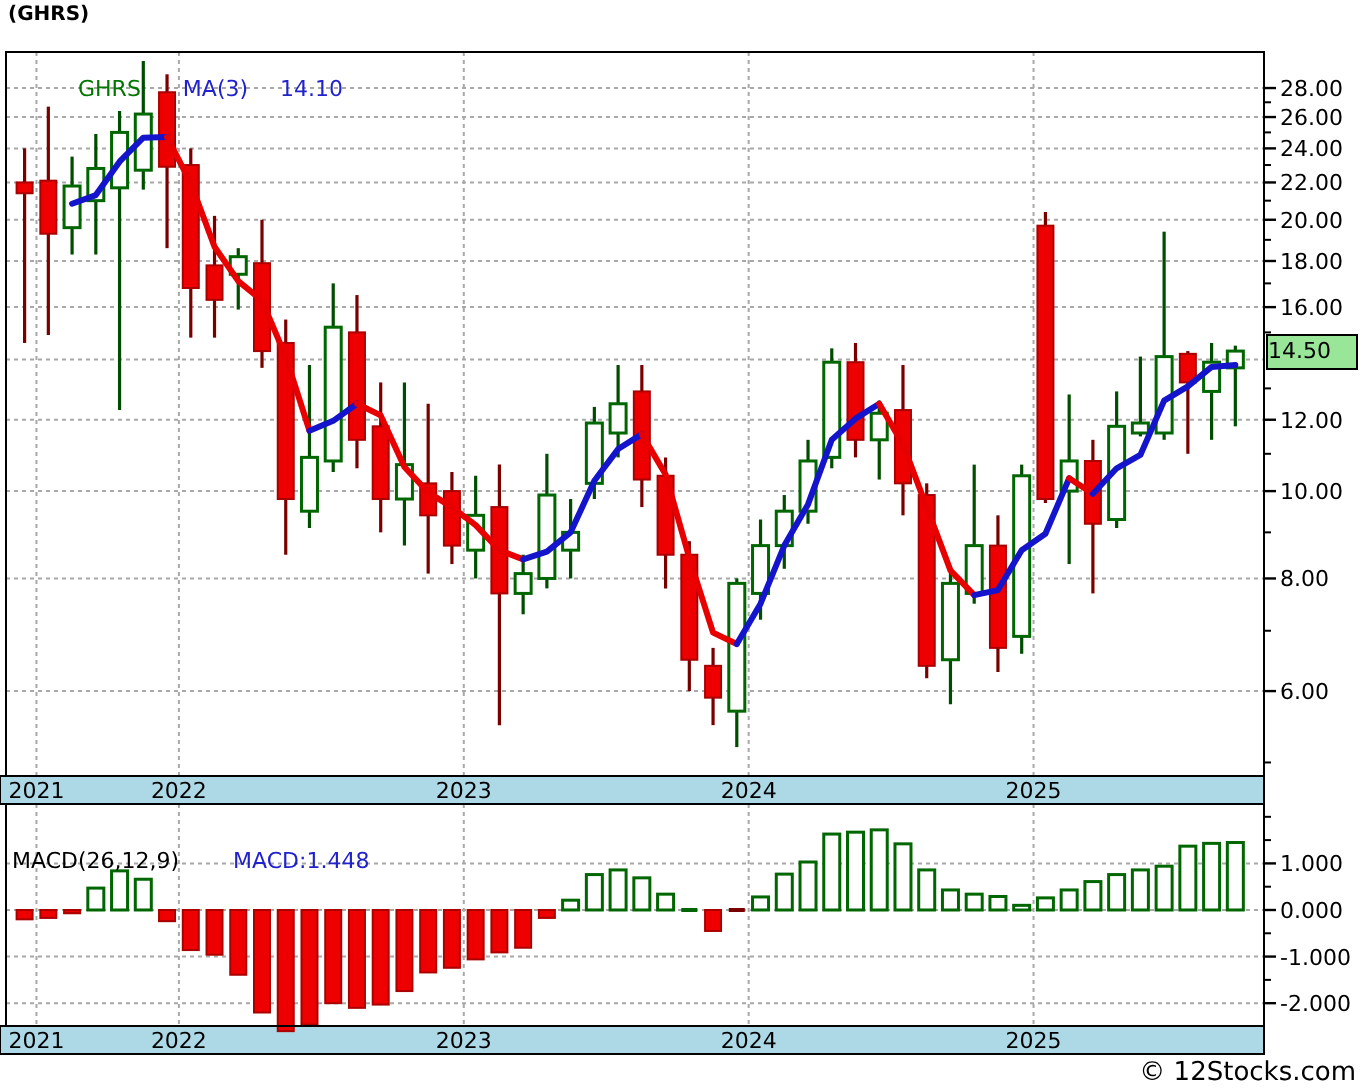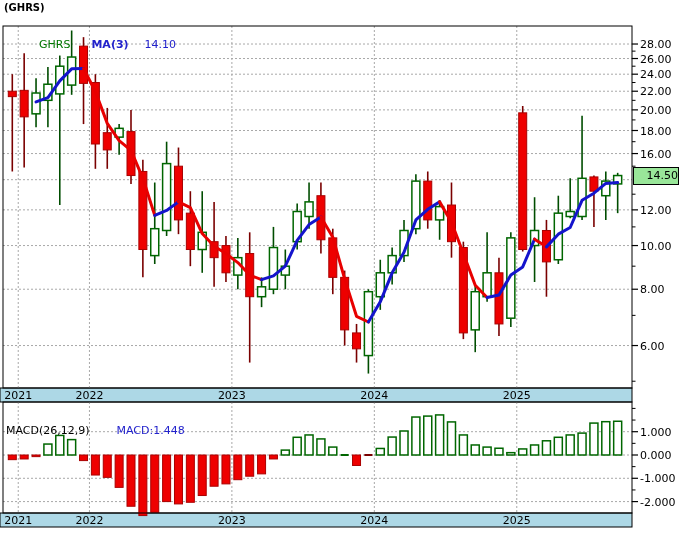--- a/index.html
+++ b/index.html
@@ -6,21 +6,21 @@
   body { font-family:"DejaVu Sans","Liberation Sans",sans-serif; }
   .stage { position:relative; width:680px; height:546px; background:#ffffff; overflow:hidden; }
   #svg-host { position:absolute; left:0; top:0; width:680px; height:546px; }
   .title { position:absolute; left:4px; top:2px; font-size:10px; font-weight:bold; color:#000; }
   .legend { position:absolute; left:17px; top:38px; font-size:11px; white-space:nowrap; }
   .legend .ma { margin-left:21px; }
   .legend .maval { margin-left:16px; }
   .macd-legend { position:absolute; left:6px; top:424px; font-size:11px; white-space:nowrap; }
   .macd-legend .val { margin-left:27px; }
   .price-tag { position:absolute; left:633px; top:166px; width:46px; height:18px; line-height:16px;
-               text-align:right; border:1px solid #000; font-size:11px; color:#000; box-sizing:border-box; }
+               text-align:left; border:1px solid #000; font-size:11px; color:#000; box-sizing:border-box; }
   .watermark { position:absolute; right:2px; top:529px; font-size:13px; color:#000; text-decoration:none; }
 </style>
 <title>(GHRS)</title></head>
 <body>
 
 <div class="stage">
   <div id="svg-host"><svg width="680" height="546" viewBox="0 0 680 546" xmlns="http://www.w3.org/2000/svg" font-family="DejaVu Sans, Liberation Sans, sans-serif">
         <rect x="0" y="0" width="680" height="546" fill="#ffffff"></rect>
         <rect x="0.00" y="388.00" width="632.00" height="14.00" fill="#ADD8E6" stroke="#000" stroke-width="1"></rect>
         <rect x="0.00" y="513.00" width="632.00" height="14.00" fill="#ADD8E6" stroke="#000" stroke-width="1"></rect>
@@ -272,19 +272,20 @@
         <line x1="632.00" y1="501.59" x2="638.00" y2="501.59" stroke="#000" stroke-width="1.2"></line>
         <text x="640.00" y="505.59" font-size="11" fill="#000000">-2.000</text>
         <line x1="632.00" y1="408.41" x2="635.50" y2="408.41" stroke="#000" stroke-width="1"></line>
         <line x1="632.00" y1="420.05" x2="635.50" y2="420.05" stroke="#000" stroke-width="1"></line>
         <line x1="632.00" y1="443.35" x2="635.50" y2="443.35" stroke="#000" stroke-width="1"></line>
         <line x1="632.00" y1="466.64" x2="635.50" y2="466.64" stroke="#000" stroke-width="1"></line>
         <line x1="632.00" y1="489.94" x2="635.50" y2="489.94" stroke="#000" stroke-width="1"></line>
       </svg></div>
   <div class="title">(GHRS)</div>
   <div class="legend">
-    <span class="sym" style="color: rgb(0, 119, 0); padding-left: 22px;">GHRS</span><span class="ma" style="color: rgb(34, 34, 204); font-weight: bold;">MA(3)</span><span class="maval" style="color: rgb(34, 34, 204);">14.10</span>
+    <span class="sym" style="color: rgb(0, 119, 0); padding-left: 22px;">GHRS</span><span class="ma" style="color: rgb(34, 34, 204);">MA(3)</span><span class="maval" style="color: rgb(34, 34, 204);">14.10</span>
   </div>
   <div class="macd-legend">
     <span class="lbl">MACD(26,12,9)</span><span class="val" style="color: rgb(34, 34, 204);">MACD:1.448</span>
   </div>
   <div class="price-tag" style="background: rgb(153, 230, 153); top: 167px;">14.50</div>
+  <a href="#" class="watermark">© 12Stocks.com</a>
 </div>
 
 </body></html>

